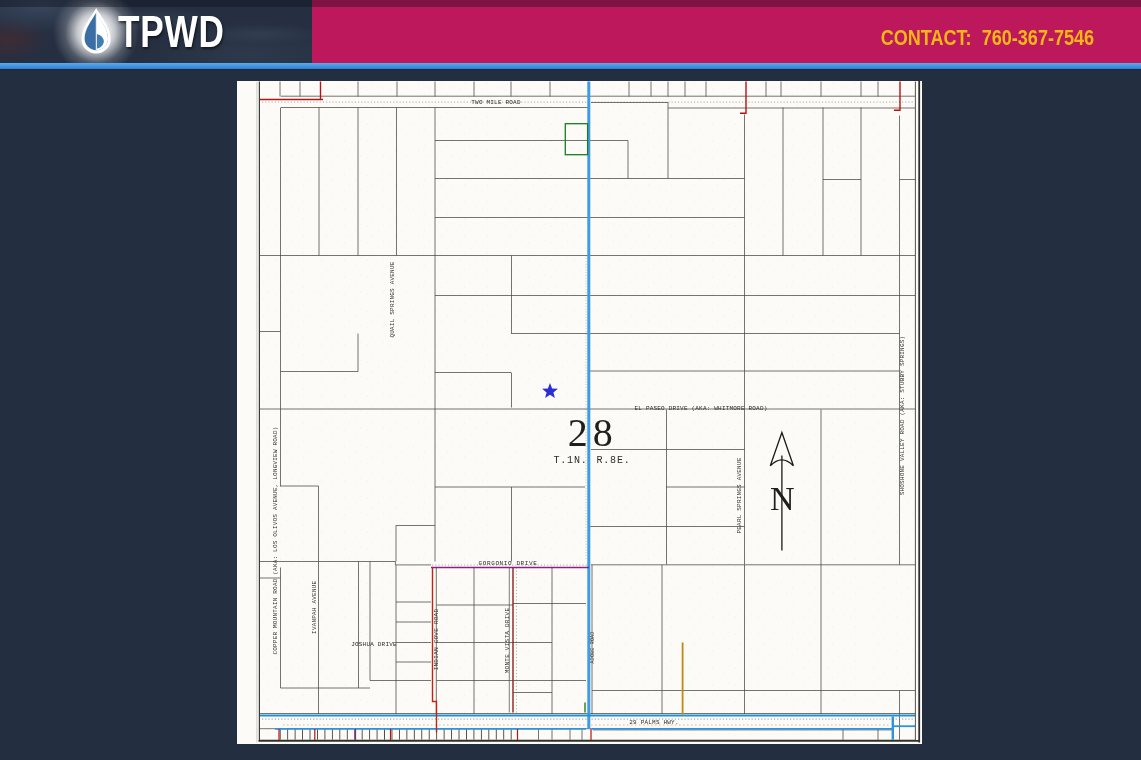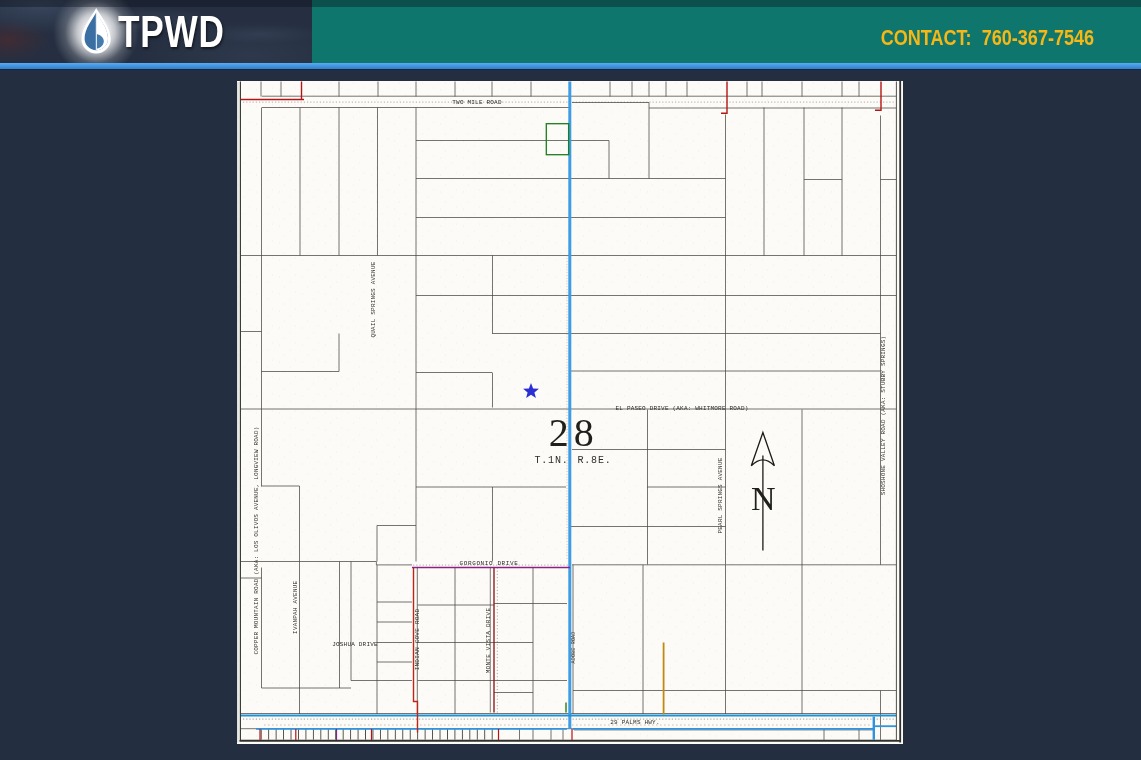--- a/index.html
+++ b/index.html
@@ -1,33 +1,33 @@
 <!DOCTYPE html>
 <html><head>
 <meta charset="utf-8">
 <style>
   html,body{margin:0;padding:0;}
   body{width:1141px;height:760px;background:#232e41;font-family:"Liberation Sans",sans-serif;overflow:hidden;position:relative;}
-  #hdr{position:absolute;left:0;top:0;width:1141px;height:63px;background:#0f766e;}
+  #hdr{position:absolute;left:0;top:0;width:1141px;height:63px;background:#be185d;}
   #hdrphoto{position:absolute;left:0;top:0;width:312px;height:63px;
     background:
       radial-gradient(circle at 96px 32px, rgba(255,255,255,0.98) 9px, rgba(255,255,255,0.72) 19px, rgba(255,255,255,0.2) 31px, rgba(255,255,255,0) 43px),
       radial-gradient(ellipse 120px 40px at 40px 6px, rgba(90,110,140,0.35), rgba(0,0,0,0) 70%),
       radial-gradient(ellipse 60px 30px at 8px 40px, rgba(90,40,40,0.5), rgba(0,0,0,0) 70%),
       radial-gradient(ellipse 160px 50px at 250px 55px, rgba(70,85,110,0.25), rgba(0,0,0,0) 70%),
       radial-gradient(ellipse 100px 18px at 150px 20px, rgba(120,135,160,0.18), rgba(0,0,0,0) 70%),
       radial-gradient(ellipse 90px 14px at 260px 34px, rgba(110,125,150,0.15), rgba(0,0,0,0) 70%),
       #252f41;}
   #topband{position:absolute;left:0;top:0;width:1141px;height:7px;background:rgba(8,12,20,0.35);}
   #tpwd{position:absolute;left:118px;top:7px;font-size:44px;font-weight:bold;color:#fff;
     transform:scaleX(0.8);transform-origin:left top;letter-spacing:1px;
     text-shadow:1px 2px 3px rgba(0,0,0,0.55);}
   #contact{position:absolute;top:25.5px;right:47px;font-size:21.5px;transform:scaleX(0.84);transform-origin:right top;font-weight:bold;color:#f7b715;letter-spacing:0px;}
   #divider{position:absolute;left:0;top:63px;width:1141px;height:5.5px;background:linear-gradient(#5aabef,#2e7fd0);border-bottom:1.5px solid #1b2536;}
-  #mapwrap{position:absolute;left:237px;top:80.5px;width:666px;height:663.5px;background:#fcfbf8;}
+  #mapwrap{position:absolute;left:237px;top:80.5px;width:666px;height:663.5px;background:#fcfbf8;padding-left:19px;}
   svg text{font-family:"Liberation Mono",monospace;fill:#2e2e29;}
   svg text.serif{font-family:"Liberation Serif",serif;fill:#1f1f1c;}
 </style>
 </head>
 <body>
 
 <div id="hdr">
 
   <div id="hdrphoto"></div>
 

